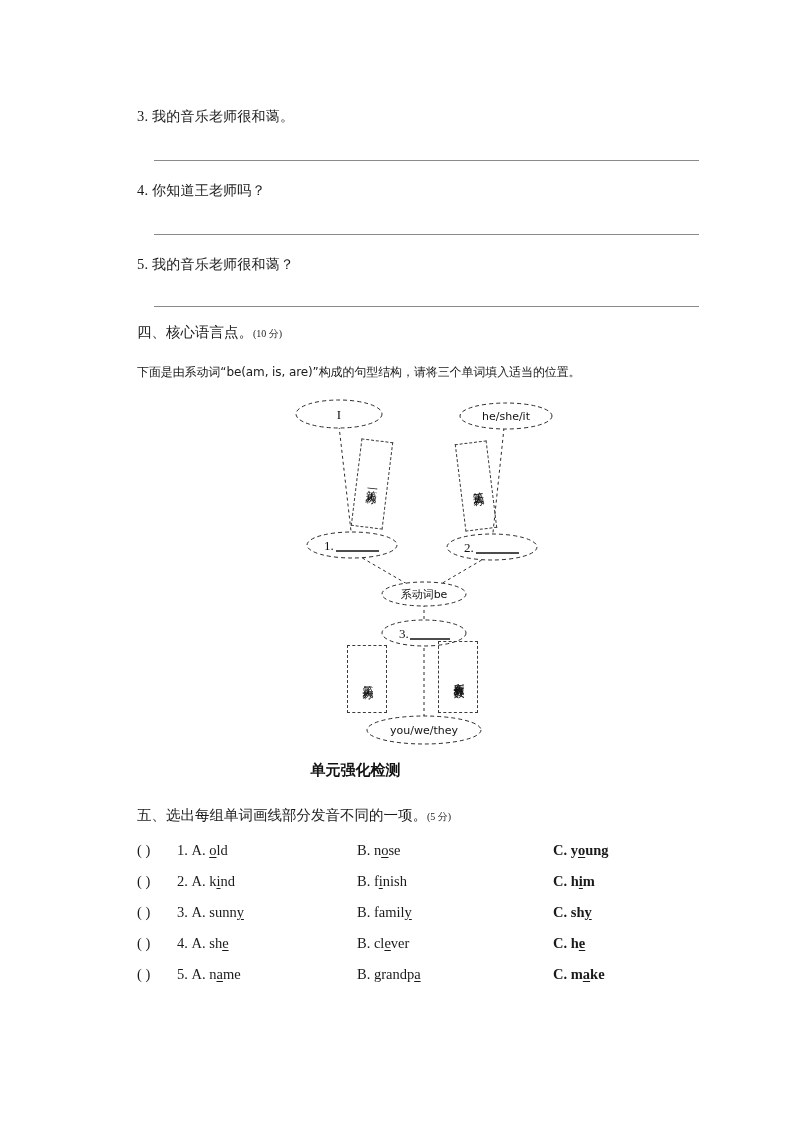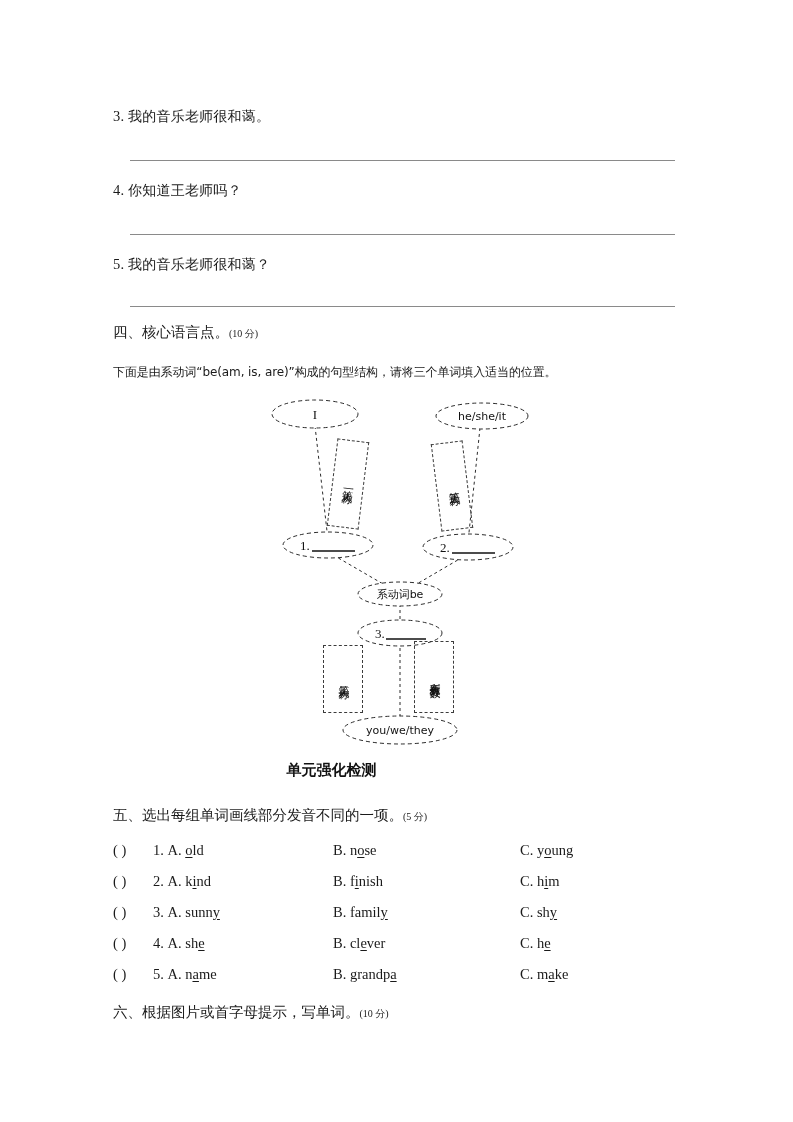--- a/index.html
+++ b/index.html
@@ -12,20 +12,21 @@
     height: 1122px;
     position: relative;
     font-family: "Liberation Serif", "DejaVu Serif", serif;
     color: #1a1a1a;
     overflow: hidden;
   }
 
   .page {
     position: absolute;
     inset: 0;
+    margin-left: 24px;
   }
 
   
   .q-line {
     position: absolute;
     left: 113px;
     font-size: 14.5px;
     letter-spacing: 0.2px;
     white-space: nowrap;
   }
@@ -127,21 +128,21 @@
     position: absolute;
     left: 0;
     top: 0;
   }
   .choice-row .opt {
     position: absolute;
     top: 0;
   }
   .opt-a { left: 40px; }
   .opt-b { left: 220px; }
-  .opt-c { left: 407px; }
+  .opt-c { left: 416px; font-weight: bold; }
   .u { text-decoration: underline; text-underline-offset: 1.5px; }
 </style>
 </head>
 <body>
 
 <div class="page">
 
   <div class="q-line" style="top:108px">
     <span class="q-num">3.</span>
     <span class="q-cn">我的音乐老师很和蔼。</span>
@@ -254,17 +255,14 @@
     <span class="opt opt-c"><span>C.</span>&nbsp;<span>h</span><span class="u">e</span><span></span></span>
   </div>
 
   <div class="choice-row" style="top:966px">
     <span class="paren">(        )</span>
     <span class="opt opt-a"><span>5.</span>&nbsp;<span>A.</span>&nbsp;<span>n</span><span class="u">a</span><span>me</span></span>
     <span class="opt opt-b"><span>B.</span>&nbsp;<span>grandp</span><span class="u">a</span><span></span></span>
     <span class="opt opt-c"><span>C.</span>&nbsp;<span>m</span><span class="u">a</span><span>ke</span></span>
   </div>
 
-  <div class="sec-head" style="top:1003px">
-    <span>六、根据图片或首字母提示，写单词。</span><span class="score">(10 分)</span>
-  </div>
 
 </div>
 
 </body></html>

